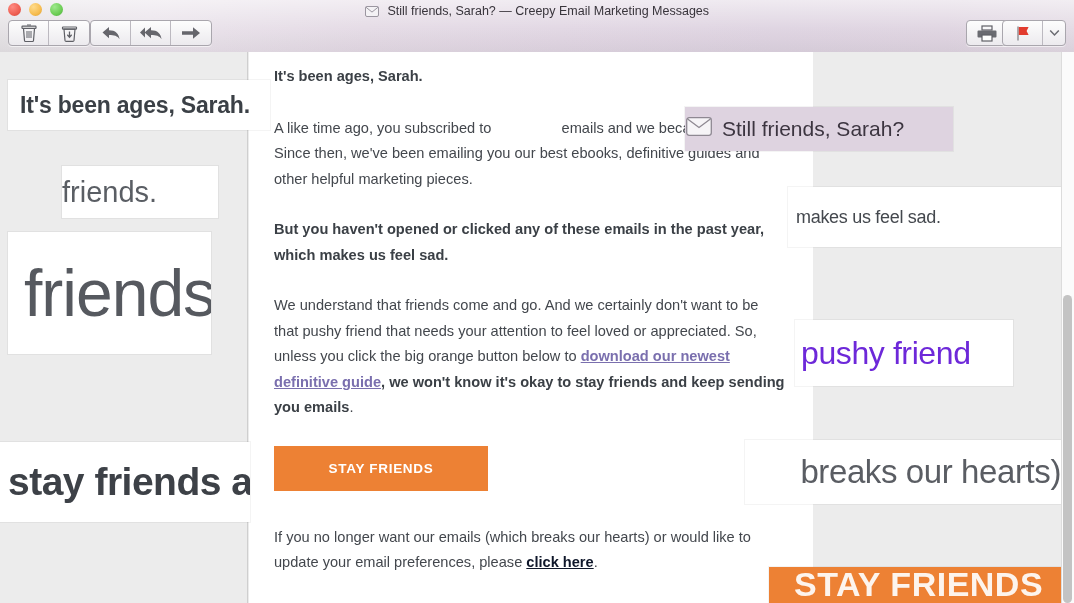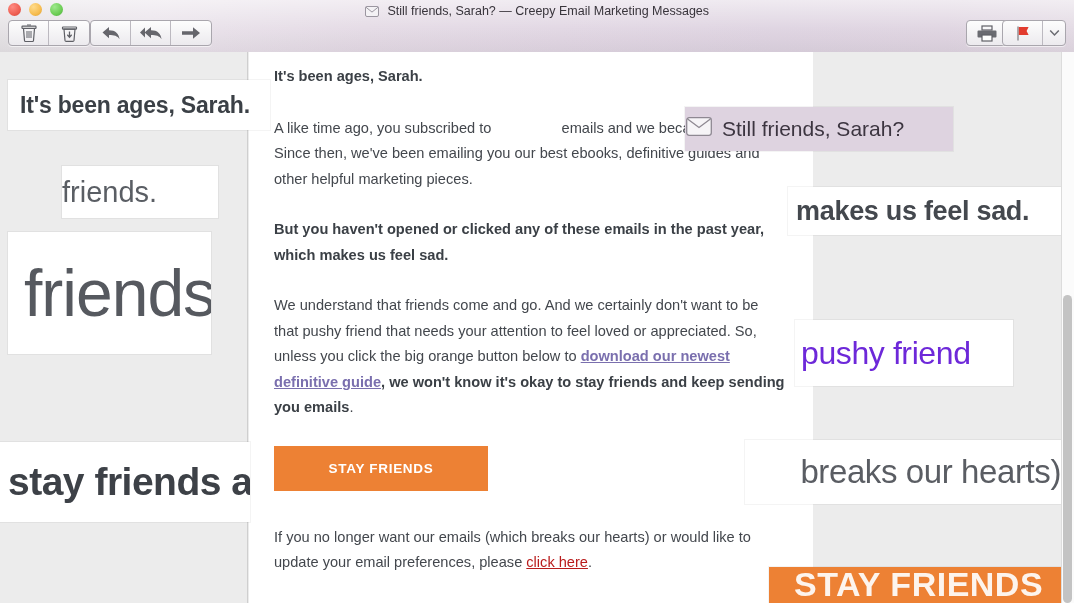--- a/index.html
+++ b/index.html
@@ -134,23 +134,23 @@
   #email p { margin: 0 0 25px 0; }
   #email p.tight { margin-bottom: 26px; }
   .b { font-weight: bold; color: #3b4046; }
   .mergegap { display: inline-block; width: 62px; }
   a.inline-link {
     color: #7a6fae;
     text-decoration: underline;
     font-weight: bold;
   }
   a.plain-link {
-    color: #b91c1c;
+    color: #0f172a;
     text-decoration: underline;
-    font-weight: normal;
+    font-weight: bold;
   }
   #cta {
     display: inline-block;
     background: #ed8134;
     color: #ffffff;
     font-size: 13.5px;
     font-weight: bold;
     letter-spacing: .7px;
     padding: 15px 38px;
     margin: 0 0 34px 0;
@@ -197,22 +197,22 @@
   
   #co-5 {
     left: 685px; top: 8px; width: 268px; height: 44px;
     background: #ded3e0;
     font-size: 21px; color: #3c3540;
     padding-left: 1px;
     margin-top: 47px;
   }
   #co-5 .envglyph-big { margin-right: 10px; vertical-align: -3px; }
   #co-6 {
-    left: 788px; top: 135px; width: 286px; height: 48px;
-    font-size: 27px; font-weight: bold; color: #44484e;
+    left: 788px; top: 135px; width: 286px; height: 60px;
+    font-size: 18px; font-weight: normal; color: #44484e;
     padding-left: 8px; letter-spacing: -.3px;
   }
   #co-7 {
     left: 795px; top: 268px; width: 218px; height: 66px;
     font-size: 32px; color: #6d28d9;
     padding-left: 6px; letter-spacing: -.4px;
   }
   #co-8 {
     left: 745px; top: 388px; width: 316px; height: 64px;
     font-size: 33px; color: #5a5d63;

